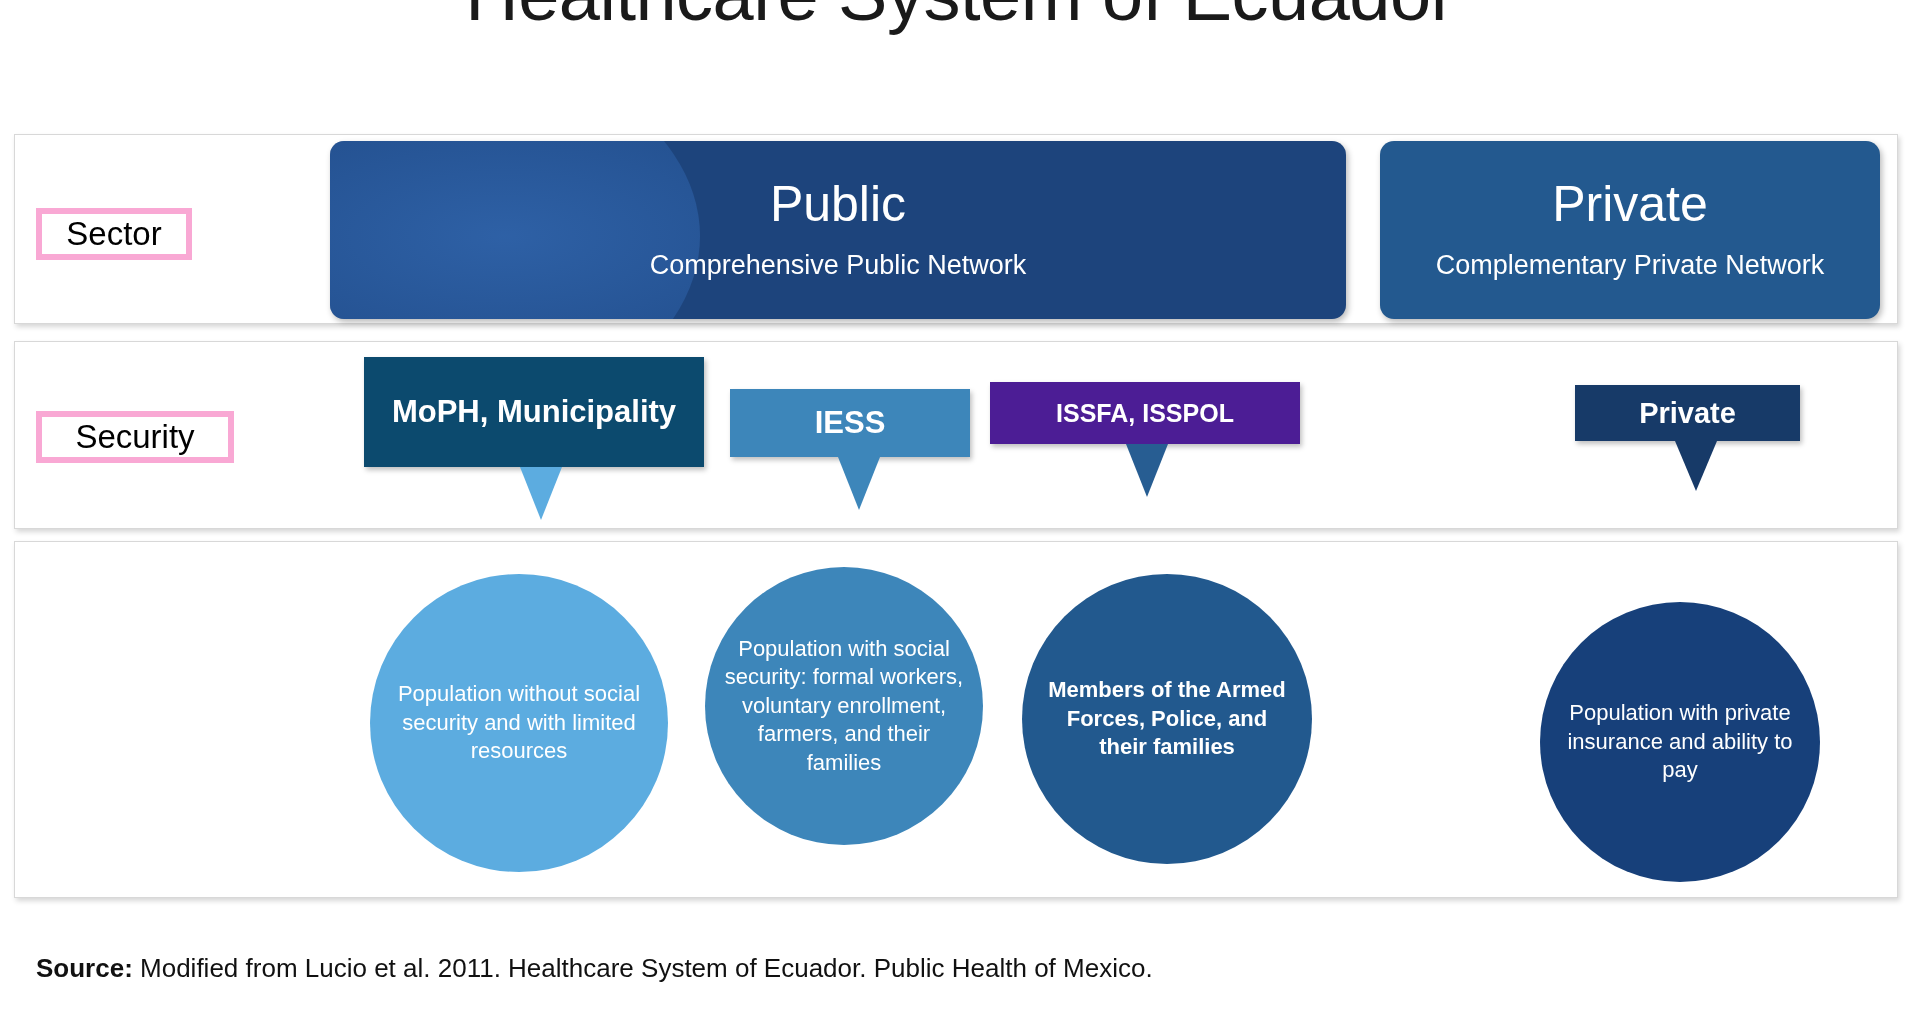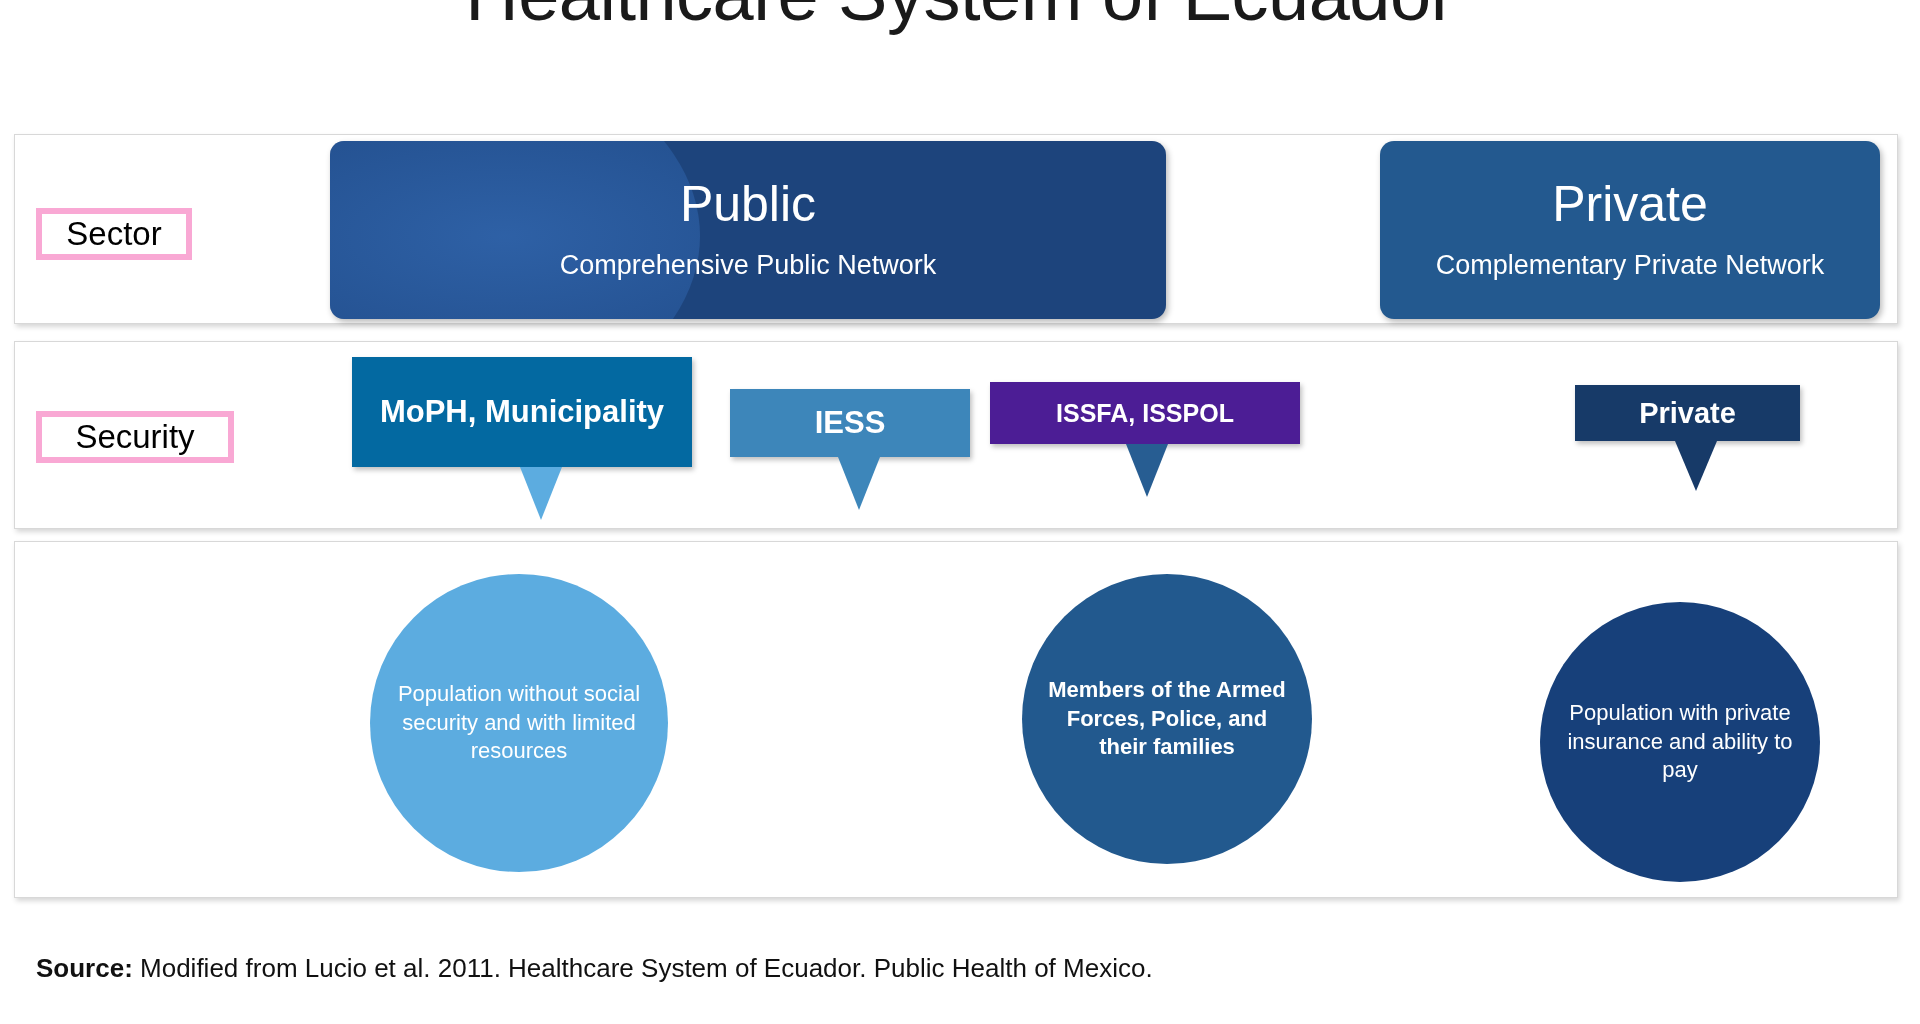--- a/index.html
+++ b/index.html
@@ -58,21 +58,21 @@
     display: flex;
     flex-direction: column;
     align-items: center;
     justify-content: center;
     color: #ffffff;
     text-align: center;
     box-shadow: 2px 3px 6px rgba(0,0,0,0.28);
     overflow: hidden;
   }
   #box-public {
-    left: 330px; top: 141px; width: 836px; height: 178px;
+    left: 330px; top: 141px; width: 1016px; height: 178px;
     background: #1d447c;
   }
   
   #box-public::before {
     content: "";
     position: absolute;
     left: -330px; top: -120px;
     width: 700px; height: 430px;
     border-radius: 50%;
     background: radial-gradient(ellipse at 72% 50%,
@@ -103,21 +103,21 @@
   }
   .callout-tail {
     position: absolute;
     top: 100%;
     width: 0; height: 0;
     border-left: 21px solid transparent;
     border-right: 21px solid transparent;
   }
 
   #callout-moph      { left: 352px;  top: 357px; width: 340px; }
-  #callout-moph   .callout-body { height: 110px; background: #0369a1; font-size: 31px; }
+  #callout-moph   .callout-body { height: 110px; background: #0c4a6e; font-size: 31px; margin-left: 12px; }
   #callout-moph   .callout-tail { left: 168px; border-top: 53px solid #5cace0; }
 
   #callout-iess      { left: 730px;  top: 375px; width: 240px; margin-top: 14px; }
   #callout-iess   .callout-body { height: 68px;  background: #3d86ba; font-size: 31px; }
   #callout-iess   .callout-tail { left: 108px; border-top: 53px solid #3d86ba; }
 
   #callout-issfa     { left: 990px;  top: 382px; width: 310px; }
   #callout-issfa  .callout-body { height: 62px;  background: #4c1d95; font-size: 25px; }
   #callout-issfa  .callout-tail { left: 136px; border-top: 53px solid #275d92; }
 
@@ -200,20 +200,21 @@
 
   <div class="callout" id="callout-private">
     <div class="callout-body">Private</div>
     <div class="callout-tail"></div>
   </div>
 
   <div class="row-frame" id="row-beneficiaries"></div>
 
 
   <div class="circle" id="circle-moph">Population without social security and with limited resources</div>
+  <div class="circle" id="circle-iess">Population with social security: formal workers, voluntary enrollment, farmers, and their families</div>
   <div class="circle" id="circle-issfa">Members of the Armed Forces, Police, and their families</div>
   <div class="circle" id="circle-private">Population with private insurance and ability to pay</div>
 
   <div id="footnote">
     <div class="fn-line"><span class="fn-key">Source:</span><span> Modified from Lucio et al. 2011. Healthcare System of Ecuador. Public Health of Mexico.</span></div>
   </div>
 
 </div>
 
 </body></html>

